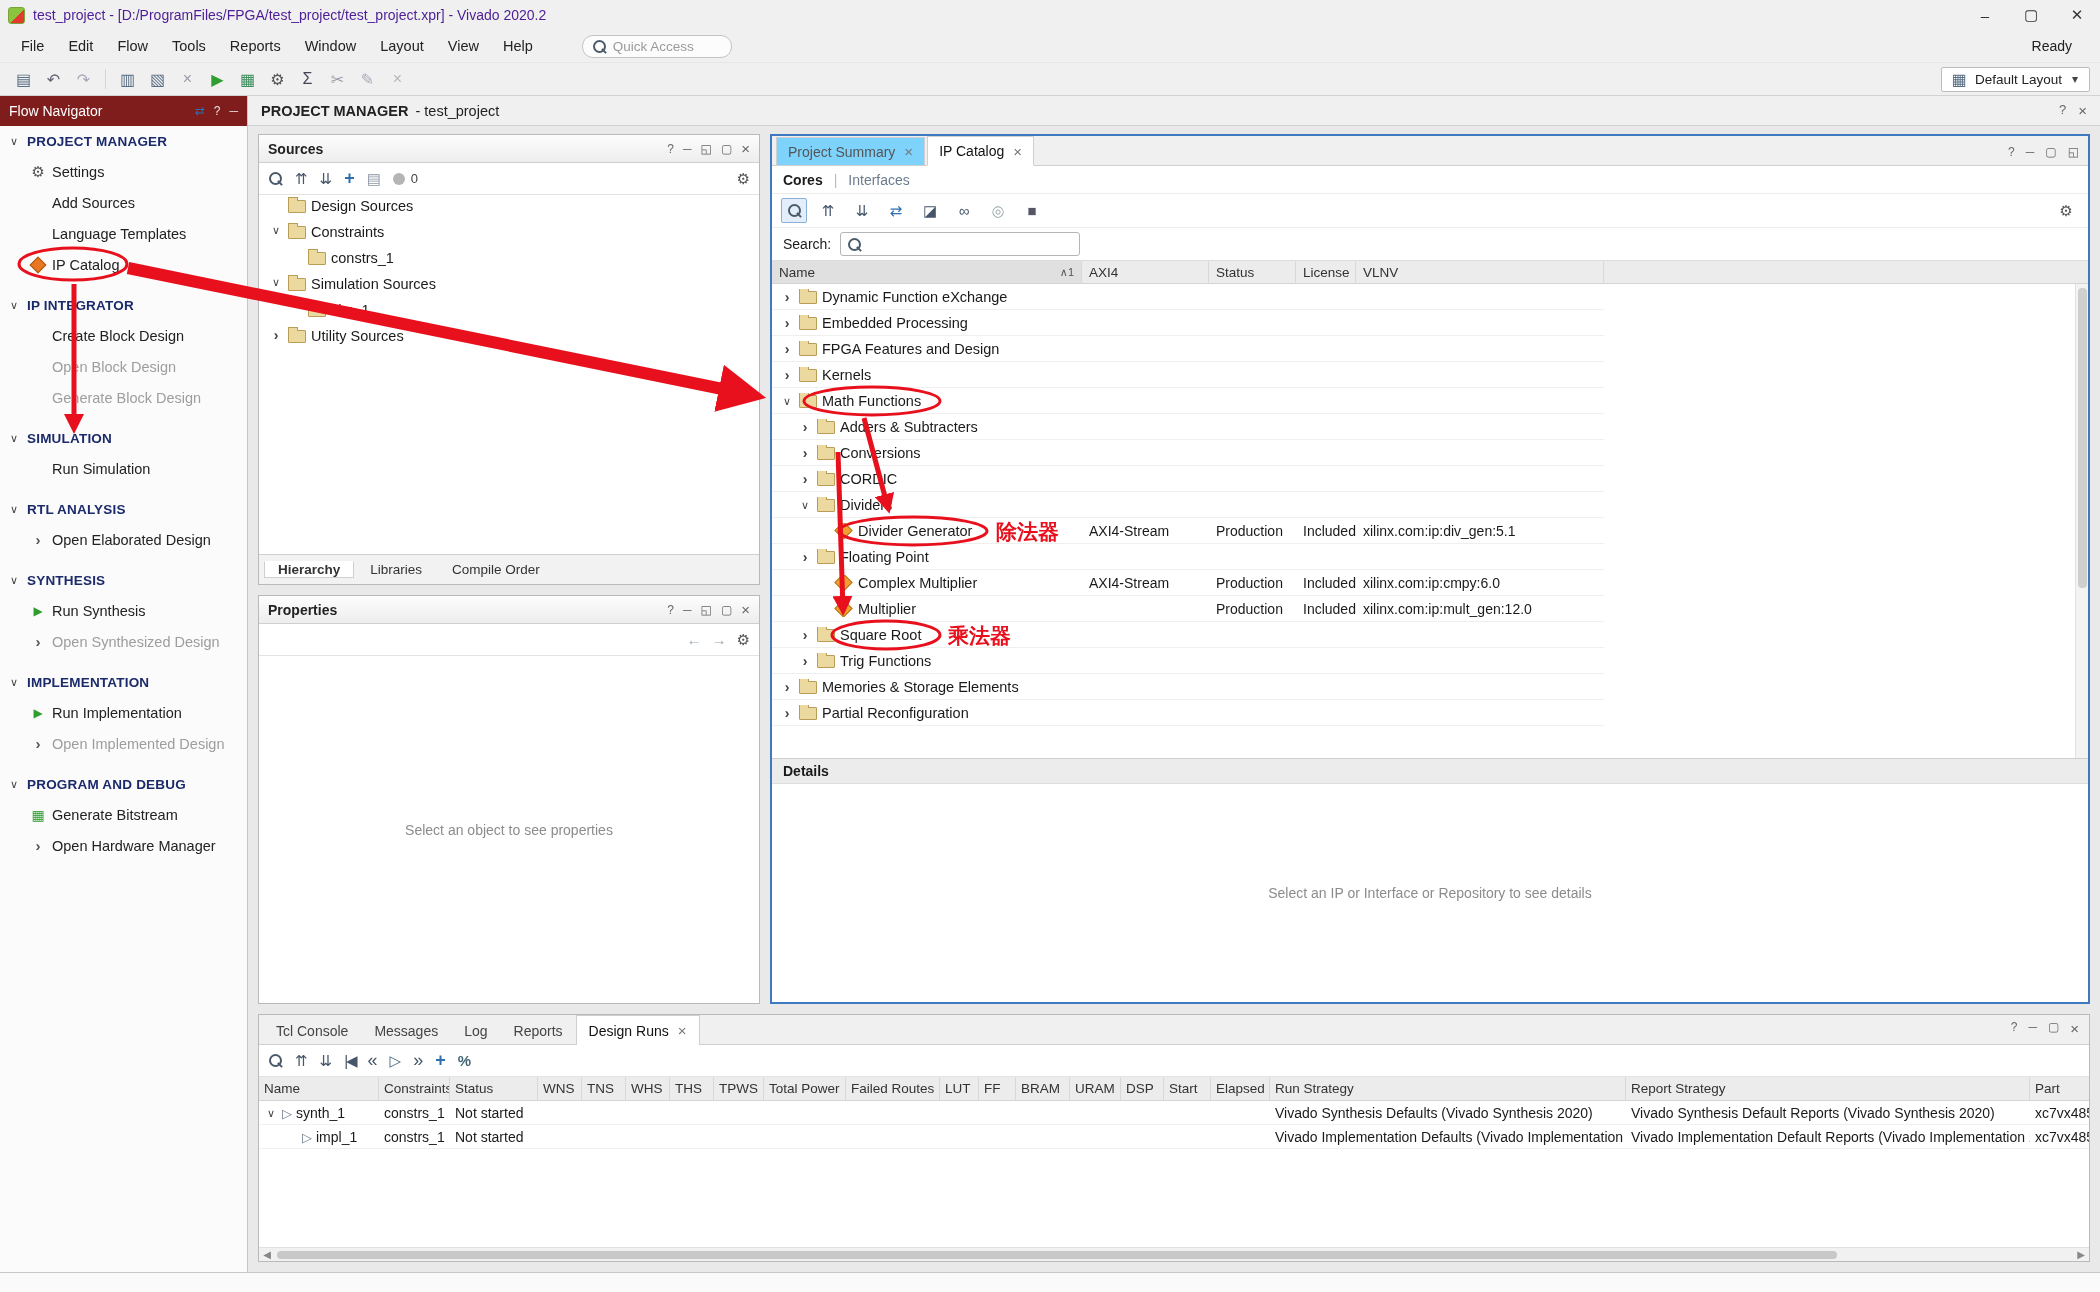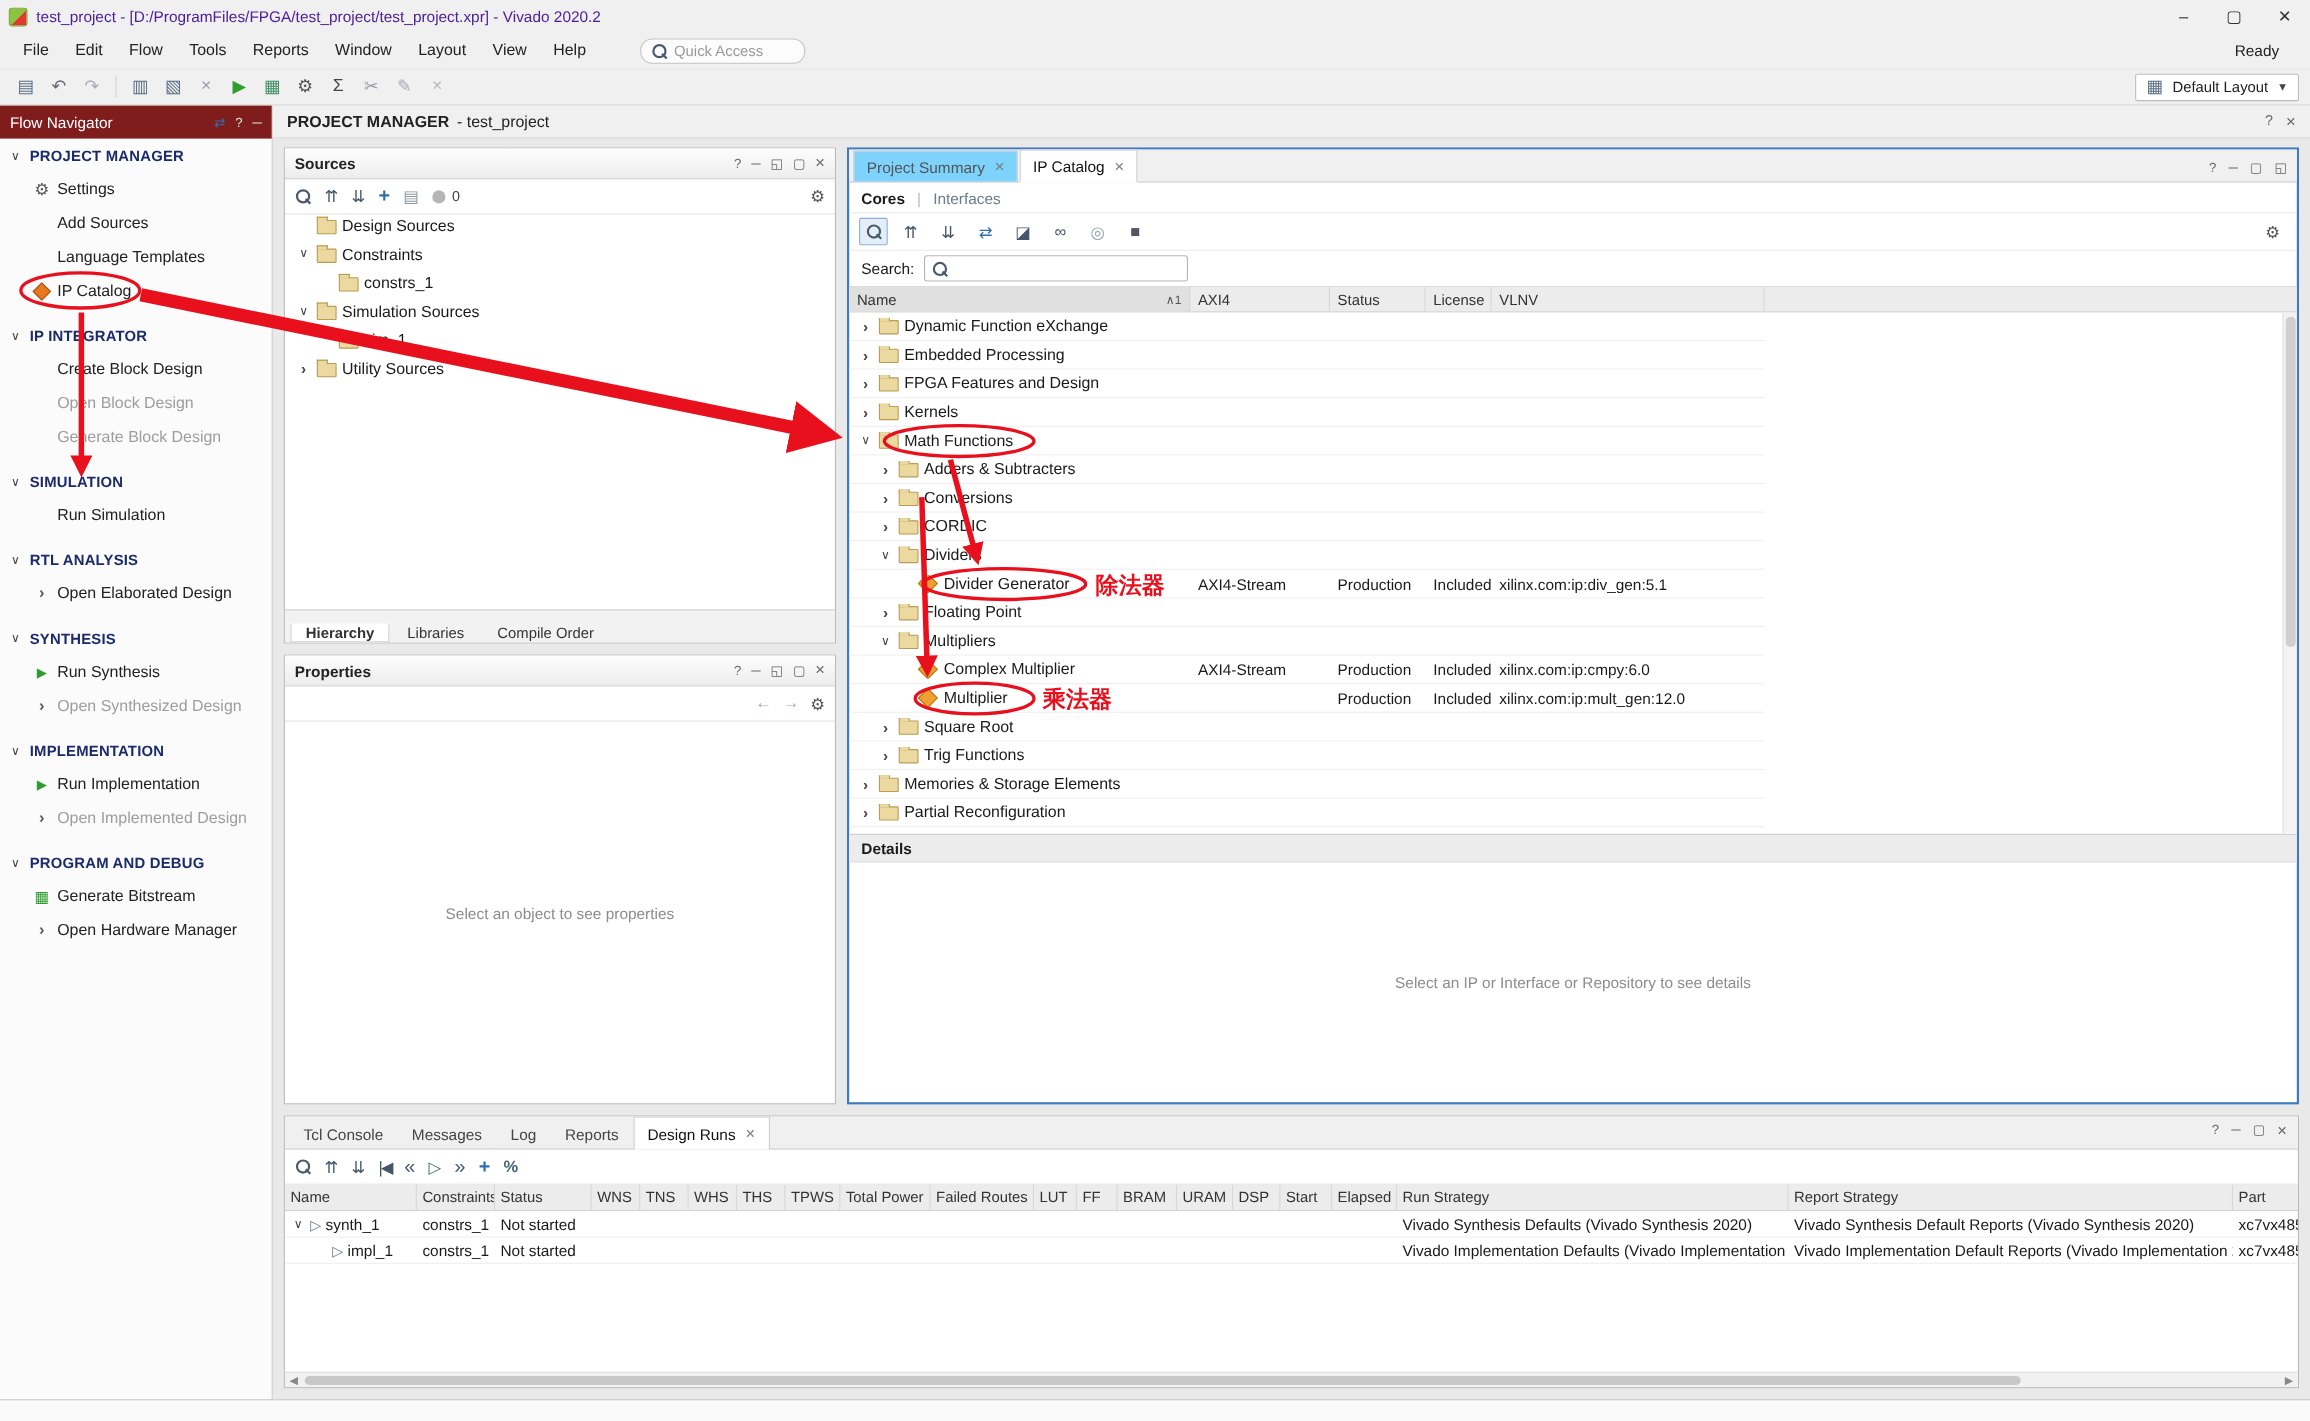--- a/index.html
+++ b/index.html
@@ -104,21 +104,21 @@
   .mini-toolbar .right { margin-left:auto; display:flex; gap:10px; }
   .badge-dot { width:12px; height:12px; background:#b5b5b5; border-radius:50%; display:inline-block; }
   .badge-num { font-size:13px; color:#444; margin-left:-6px; }
 
   
   .tree { flex:1; min-height:0; padding-top:3px; }
   .srow { height:26px; display:flex; align-items:flex-start; gap:5px; padding-left:10px; font-size:14.5px; }
   .srow.lvl1 { padding-left:30px; }
   .fico { width:18px; height:13px; flex:0 0 18px; background:#ecd9a0; border:1px solid #b99c55; border-radius:1px; position:relative; margin-top:2px; }
   .fico::before { content:""; position:absolute; top:-4px; left:-1px; width:8px; height:3px; background:#ecd9a0; border:1px solid #b99c55; border-bottom:none; }
-  .subtab-bar { height:30px; flex:0 0 30px; border-top:1px solid #cfcfcf; background:#f2f2f2; display:flex; align-items:flex-end; padding:0 5px; gap:2px; }
+  .subtab-bar { height:30px; flex:0 0 30px; border-top:1px solid #cfcfcf; background:#f2f2f2; display:flex; align-items:center; padding:0 5px; gap:2px; }
   .subtab { display:flex; align-items:center; padding:0 13px; font-size:13.5px; color:#333; border:1px solid transparent; }
   .subtab.active { background:#fff; border-color:#cfcfcf; border-top-color:#fff; margin-top:-1px; font-weight:bold; }
 
   .props-body { flex:1; display:flex; align-items:center; justify-content:center; color:#8c8c8c; font-size:14px; }
 
   
   .ip-panel { flex:1; min-width:0; border:2px solid #3d7abf; background:#fff; display:flex; flex-direction:column; }
   .doc-tabbar { height:30px; flex:0 0 30px; background:#f0f0f0; border-bottom:1px solid #cfcfcf; display:flex; align-items:flex-end; padding-left:4px; }
   .doc-tab { height:28px; display:flex; align-items:center; gap:9px; padding:0 11px; border:1px solid #cfcfcf; border-bottom:none;
     background:#7dd3fc; color:#555; font-size:14px; margin-right:2px; }
@@ -602,27 +602,20 @@
                 <div class="ccell clic" data-name="license-cell">Included</div>
                 <div class="ccell cvlnv" data-name="vlnv-cell">xilinx.com:ip:div_gen:5.1</div>
               </div>
               <div class="iprow" data-name="tree-row-floating-point">
                 <div class="cname lvl1">
                     <span class="exp closed" data-name="expander-icon"></span>
                     <span class="fico" data-name="folder-icon"></span>
                     <span>Floating Point</span>
                   </div>
               </div>
-              <div class="iprow" data-name="tree-row-multipliers">
-                <div class="cname lvl1">
-                    <span class="exp open" data-name="expander-icon"></span>
-                    <span class="fico" data-name="folder-icon"></span>
-                    <span>Multipliers</span>
-                  </div>
-              </div>
               <div class="iprow" data-name="tree-row-complex-multiplier">
                 <div class="cname lvl2">
                     <span class="exp none" data-name="expander-icon"></span>
                     <span class="ipico" data-name="ip-core-icon"></span>
                     <span>Complex Multiplier</span>
                   </div>
                 <div class="ccell caxi" data-name="axi4-cell">AXI4-Stream</div>
                 <div class="ccell cstatus" data-name="status-cell">Production</div>
                 <div class="ccell clic" data-name="license-cell">Included</div>
                 <div class="ccell cvlnv" data-name="vlnv-cell">xilinx.com:ip:cmpy:6.0</div>

